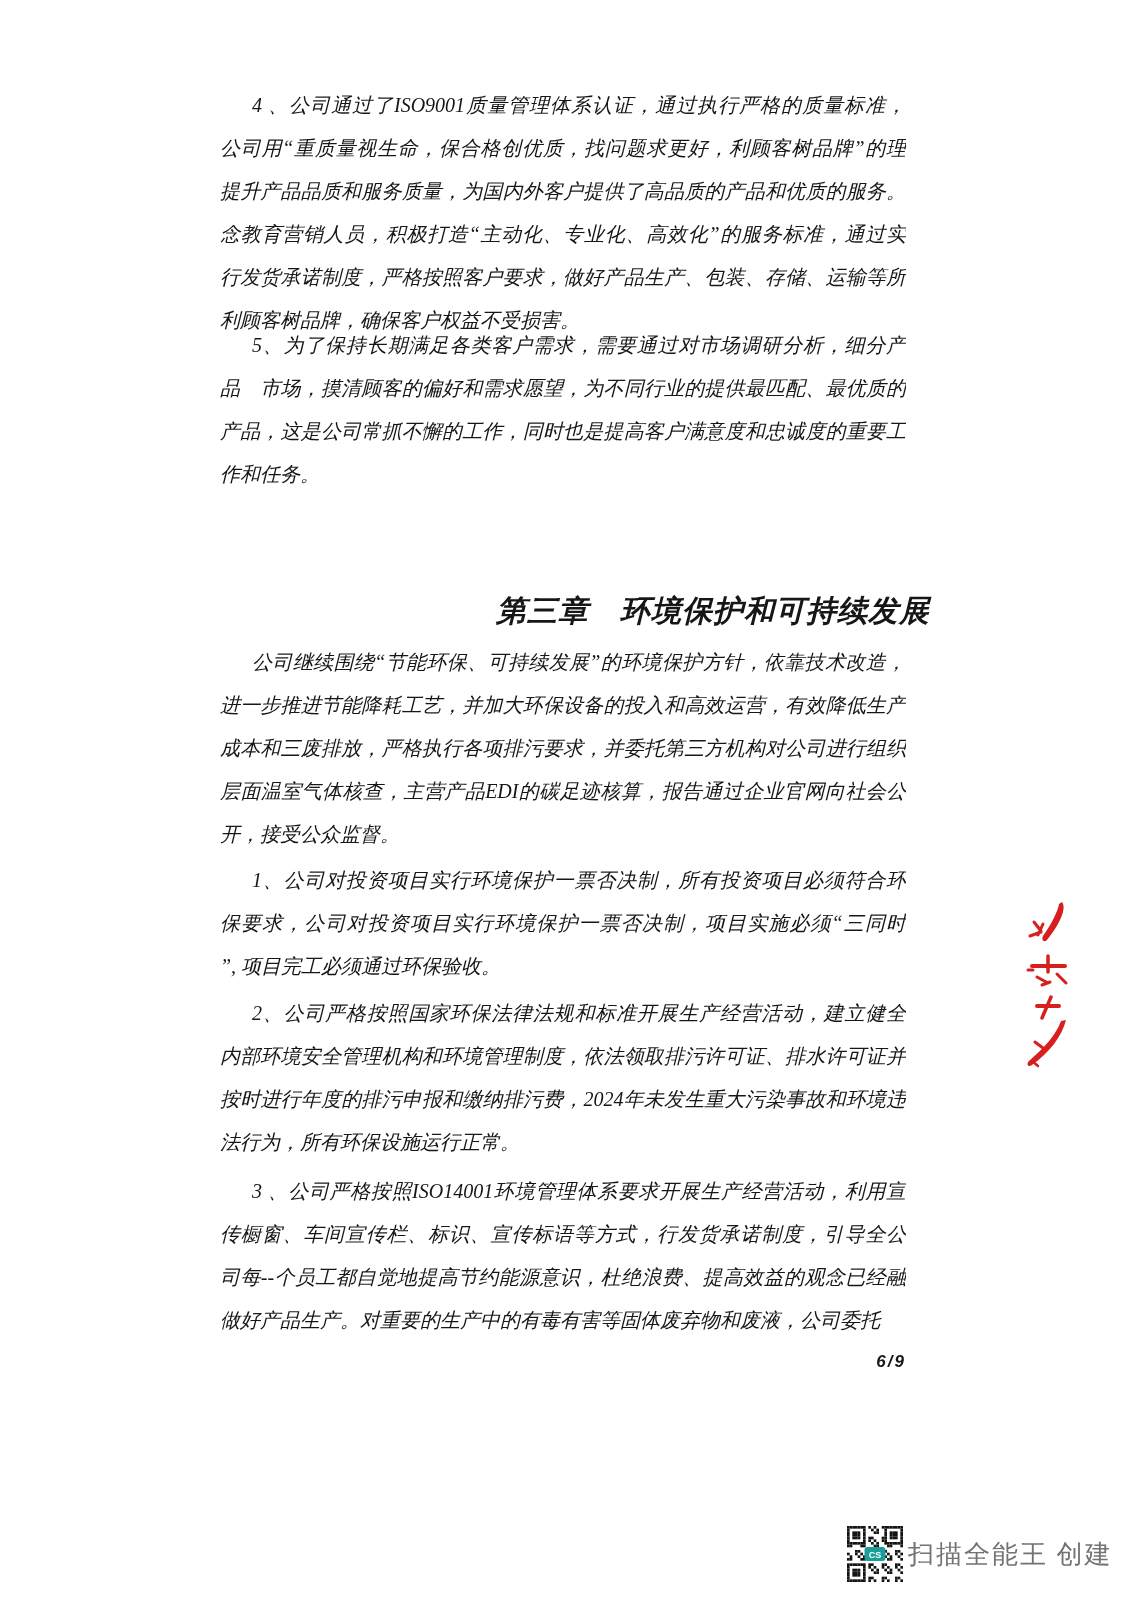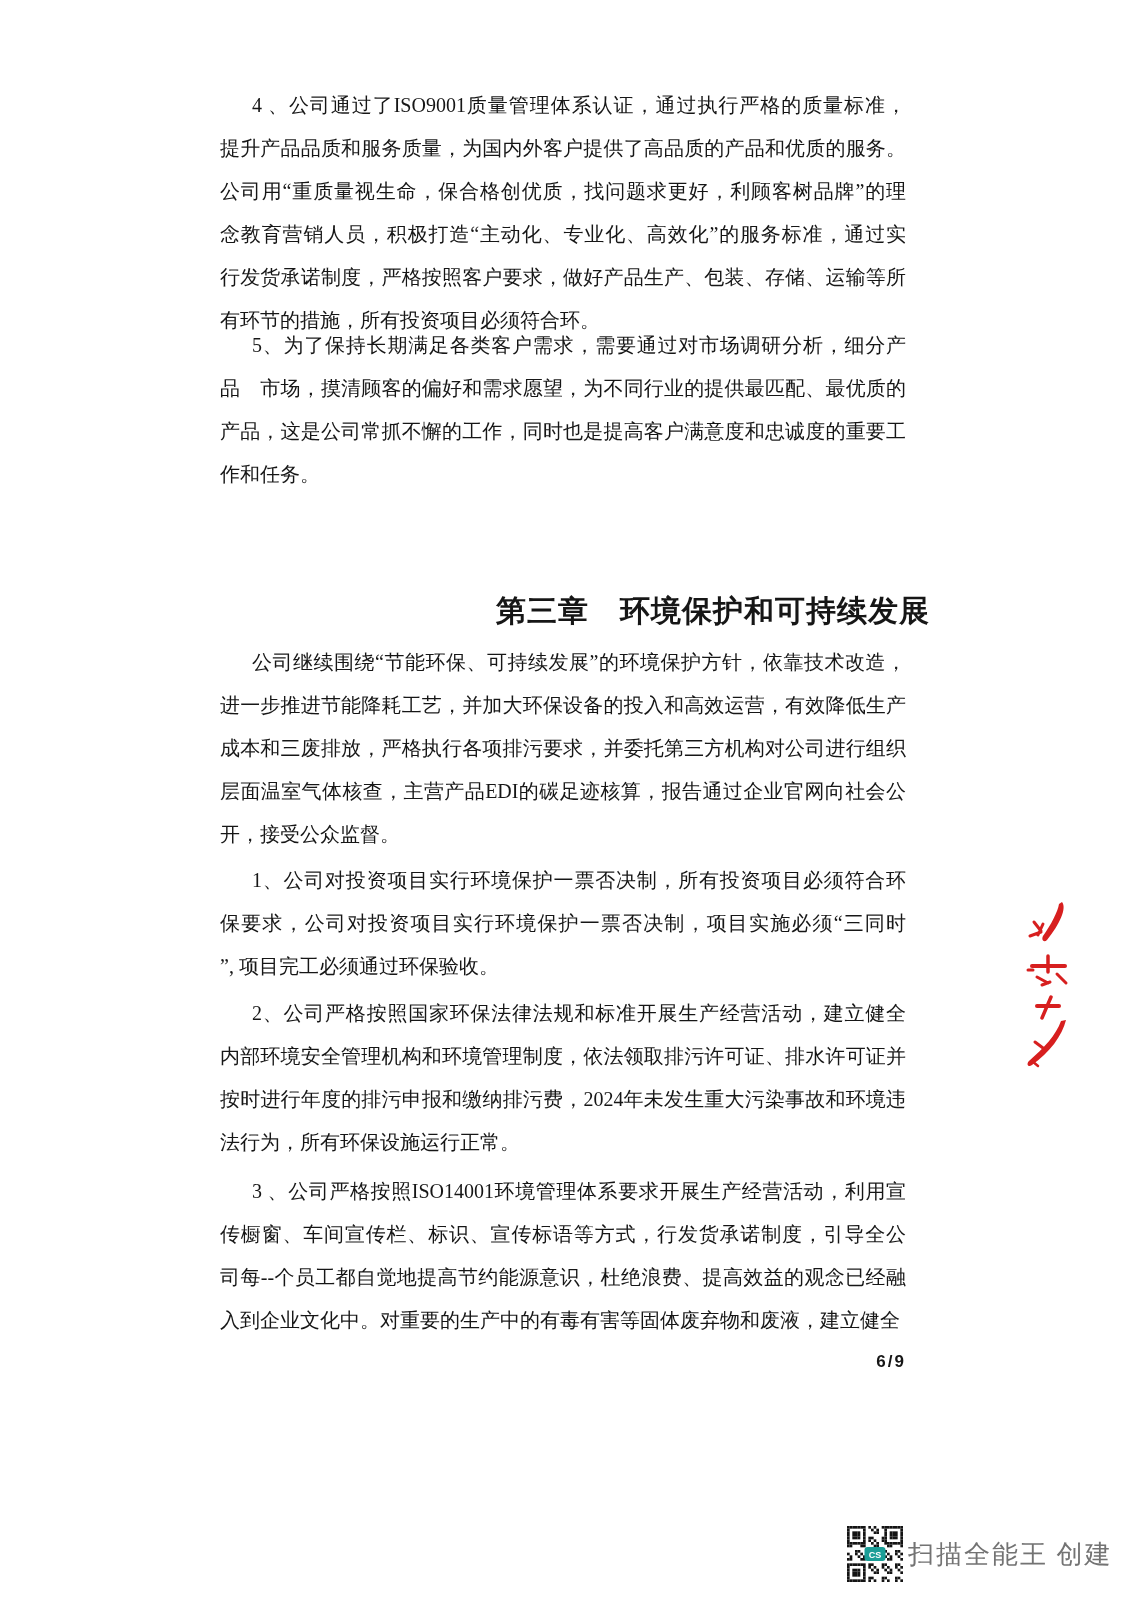--- a/index.html
+++ b/index.html
@@ -4,21 +4,21 @@
 <style>
   html,body{margin:0;padding:0;background:#ffffff;}
   .page{
     position:relative;
     width:1130px;height:1600px;
     background:#ffffff;
     overflow:hidden;
     font-family:"Liberation Serif","DejaVu Serif",serif;
     color:#161616;
   }
-  .content{position:absolute;left:220px;top:0;width:686px;height:1600px;}
+  .content{position:absolute;left:220px;top:0;width:686px;height:1600px;font-style:italic;}
   .para{position:absolute;left:0;width:686px;}
   .line{
     height:43px;line-height:43px;
     font-size:20px;font-weight:500;
     text-align:justify;text-align-last:justify;
     text-justify:inter-character;
     overflow:hidden;white-space:nowrap;
     color:#161616;
   }
   .line.last{text-align-last:left;}
@@ -47,25 +47,25 @@
 </style>
 </head>
 <body>
 
 <div class="page">
 
   <div class="content">
 
     <section class="para" style="top:84px">
         <div class="line indent">4 、公司通过了ISO9001质量管理体系认证，通过执行严格的质量标准，</div>
+        <div class="line">公司用“重质量视生命，保合格创优质，找问题求更好，利顾客树品牌”的理</div>
         <div class="line">提升产品品质和服务质量，为国内外客户提供了高品质的产品和优质的服务。</div>
-        <div class="line">公司用“重质量视生命，保合格创优质，找问题求更好，利顾客树品牌”的理</div>
         <div class="line">念教育营销人员，积极打造“主动化、专业化、高效化”的服务标准，通过实</div>
         <div class="line">行发货承诺制度，严格按照客户要求，做好产品生产、包装、存储、运输等所</div>
-        <div class="line last">有环节的措施，所有投资项目必须符合环。</div>
+        <div class="line last">利顾客树品牌，确保客户权益不受损害。</div>
       </section>
 
     <section class="para" style="top:324px">
         <div class="line indent">5、为了保持长期满足各类客户需求，需要通过对市场调研分析，细分产</div>
         <div class="line">品　市场，摸清顾客的偏好和需求愿望，为不同行业的提供最匹配、最优质的</div>
         <div class="line">产品，这是公司常抓不懈的工作，同时也是提高客户满意度和忠诚度的重要工</div>
         <div class="line last">作和任务。</div>
       </section>
 
     <h1 class="chapter">第三章　环境保护和可持续发展</h1>
@@ -88,21 +88,21 @@
         <div class="line indent">2、公司严格按照国家环保法律法规和标准开展生产经营活动，建立健全</div>
         <div class="line">内部环境安全管理机构和环境管理制度，依法领取排污许可证、排水许可证并</div>
         <div class="line">按时进行年度的排污申报和缴纳排污费，2024年未发生重大污染事故和环境违</div>
         <div class="line last">法行为，所有环保设施运行正常。</div>
       </section>
 
     <section class="para" style="top:1170px">
         <div class="line indent">3 、公司严格按照ISO14001环境管理体系要求开展生产经营活动，利用宣</div>
         <div class="line">传橱窗、车间宣传栏、标识、宣传标语等方式，行发货承诺制度，引导全公</div>
         <div class="line">司每--个员工都自觉地提高节约能源意识，杜绝浪费、提高效益的观念已经融</div>
-        <div class="line last">入到企业文化中。对重要的生产中的有毒有害等固体废弃物和废液，建立健全</div>
+        <div class="line last">做好产品生产。对重要的生产中的有毒有害等固体废弃物和废液，公司委托</div>
       </section>
 
     <div class="pagenum">6/9</div>
   </div>
 
   <div class="stamp" style="color: rgb(215, 31, 31);">
     <svg width="52" height="170" viewBox="0 0 52 170">
       <g fill="currentColor" stroke="currentColor" stroke-linecap="round">
 
         <path d="M40,4 C45,10 38,26 25,42 C22,45 19,42 21,38 C29,27 36,13 37,6 Z" stroke="none"></path>

